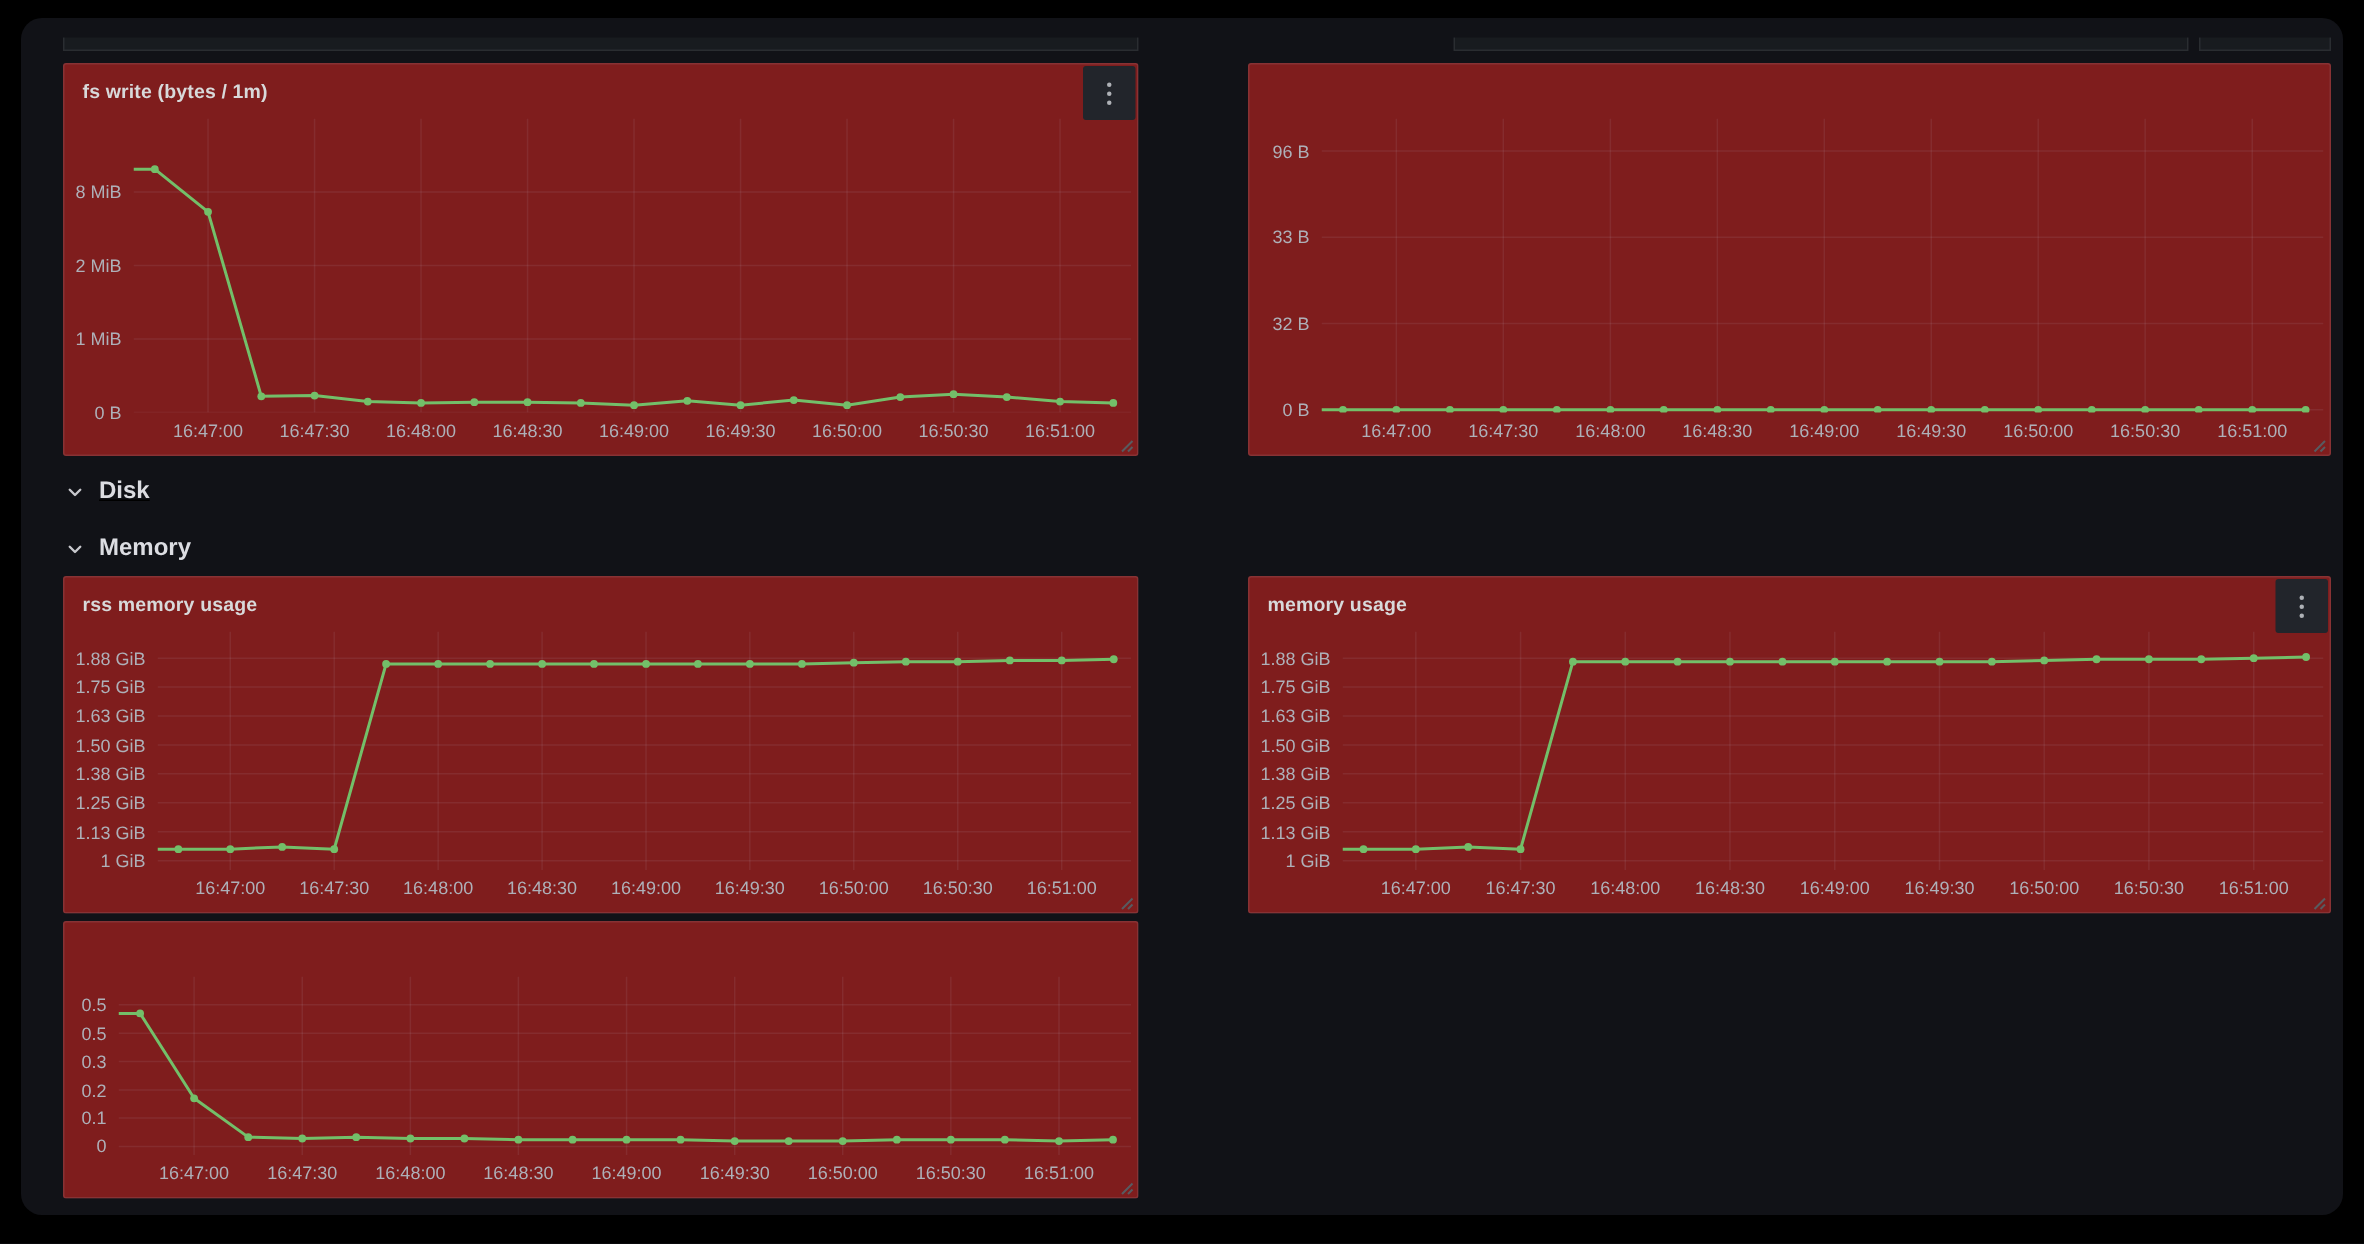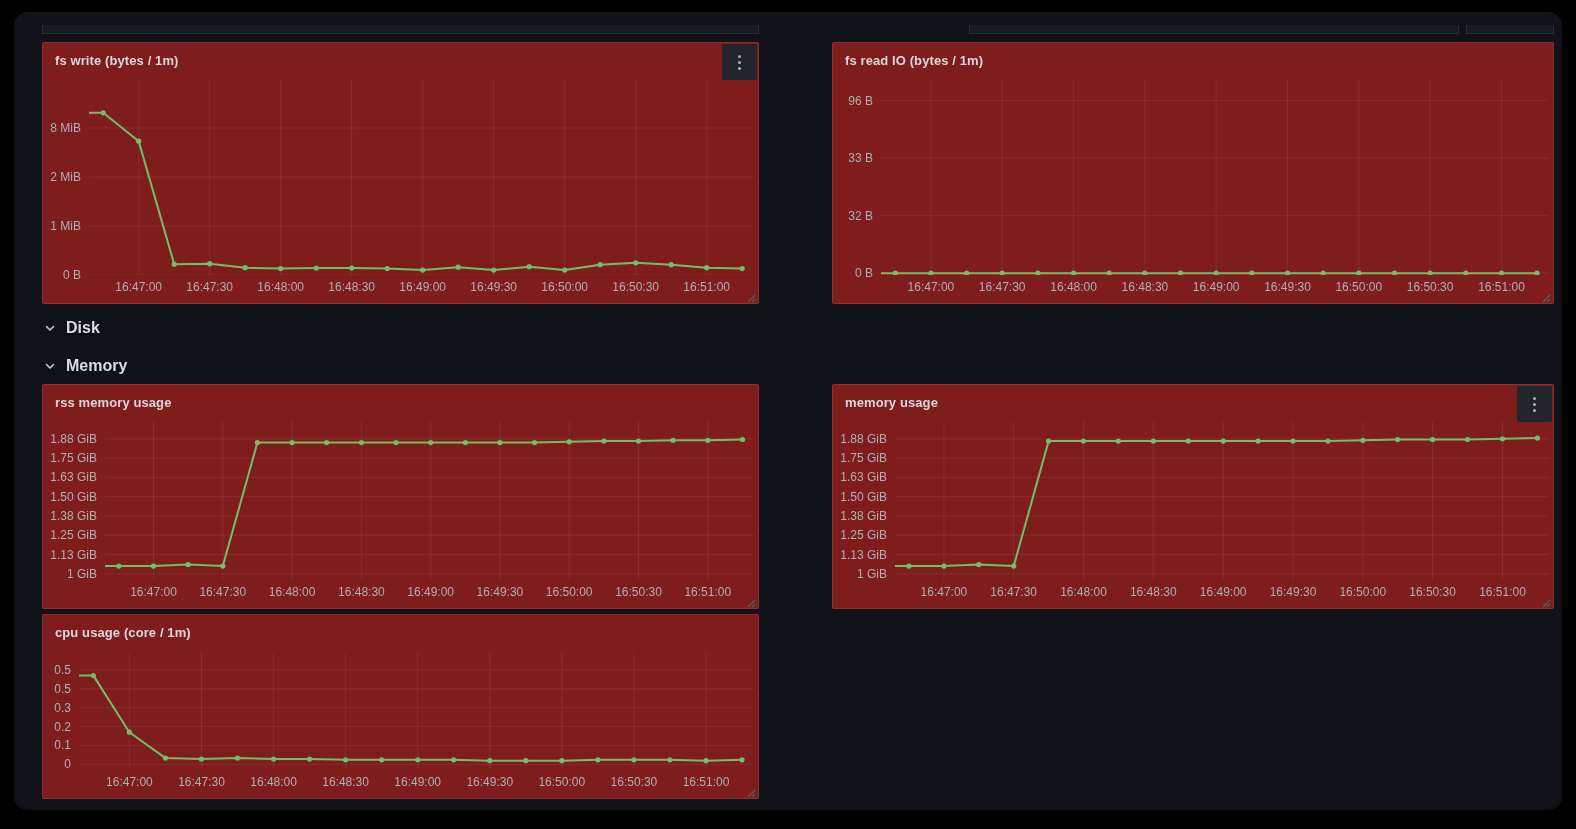--- a/index.html
+++ b/index.html
@@ -147,23 +147,20 @@
         <span style="left:557.7px">16:50:30</span>
         <span style="left:628.7px">16:51:00</span>
       </div>
     <span class="resize-handle">
       <svg width="12" height="12" viewBox="0 0 12 12">
           <path d="M11 4 L4 11 M11 8 L8 11" stroke="#585b60" stroke-width="1.4" fill="none"></path>
         </svg>
     </span>
   </section>
     <section class="panel" style="left: 818px; top: 30px; width: 722px; height: 262px;">
-    <header class="panel-header">
-      <h2 class="panel-title">fs read IO (bytes / 1m)</h2>
-    </header>
 
     <div class="y-axis" style="top: 36px; left: 0px; width: 40px; height: 196px;">
         <span style="top:194.2px">0 B</span>
         <span style="top:136.7px">32 B</span>
         <span style="top:79.1px">33 B</span>
         <span style="top:21.6px">96 B</span>
       </div>
     <svg class="plot" width="668" height="196" viewBox="0 0 668 196" style="left: 48px; top: 36px;">
         <line x1="49.9" y1="0" x2="49.9" y2="196" stroke="rgba(204,204,220,0.09)" stroke-width="1"></line>
         <line x1="121.2" y1="0" x2="121.2" y2="196" stroke="rgba(204,204,220,0.09)" stroke-width="1"></line>
@@ -358,23 +355,20 @@
         <span style="left:564.6px">16:50:30</span>
         <span style="left:634.5px">16:51:00</span>
       </div>
     <span class="resize-handle">
       <svg width="12" height="12" viewBox="0 0 12 12">
           <path d="M11 4 L4 11 M11 8 L8 11" stroke="#585b60" stroke-width="1.4" fill="none"></path>
         </svg>
     </span>
   </section>
     <section class="panel" style="left: 28px; top: 602px; width: 717px; height: 185px;">
-    <header class="panel-header">
-      <h2 class="panel-title">cpu usage (core / 1m)</h2>
-    </header>
 
     <div class="y-axis" style="top: 36px; left: 0px; width: 28px; height: 119px;">
         <span style="top:113.3px">0</span>
         <span style="top:94.4px">0.1</span>
         <span style="top:75.6px">0.2</span>
         <span style="top:56.7px">0.3</span>
         <span style="top:37.8px">0.5</span>
         <span style="top:18.9px">0.5</span>
       </div>
     <svg class="plot" width="675" height="119" viewBox="0 0 675 119" style="left: 36px; top: 36px;">

